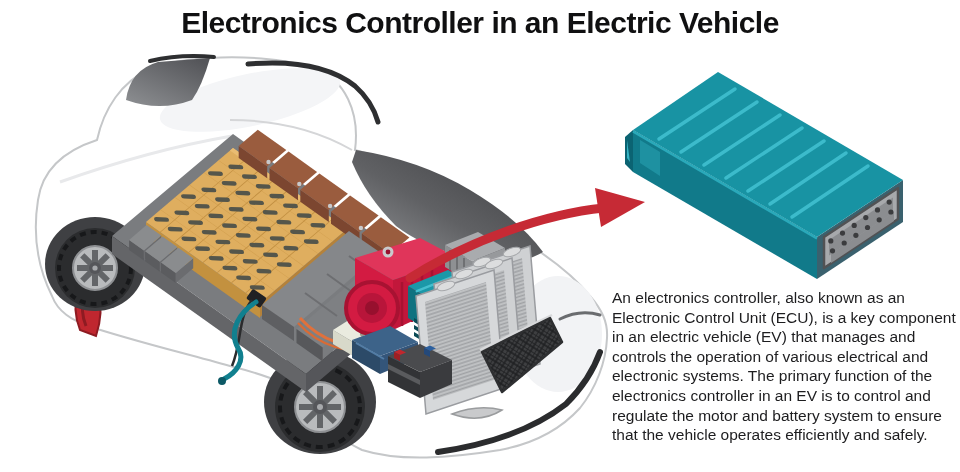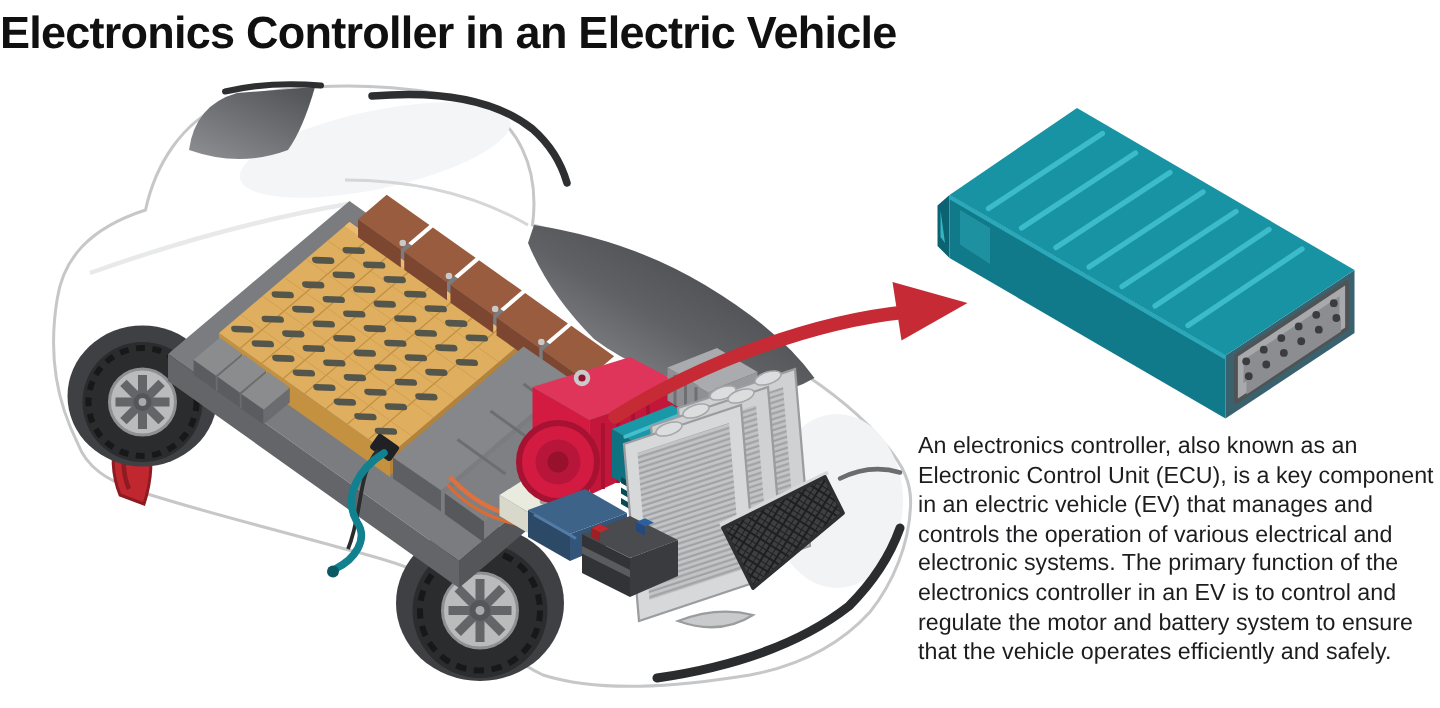--- a/index.html
+++ b/index.html
@@ -1,18 +1,18 @@
 <!DOCTYPE html>
 <html><head>
 <meta charset="utf-8">
 <style>
   html,body{margin:0;padding:0;background:#ffffff;}
   .canvas{position:relative;width:960px;height:472px;background:#ffffff;overflow:hidden;
           font-family:"Liberation Sans",sans-serif;}
-  .title{position:absolute;top:6px;left:0;width:960px;margin:0;text-align:left;
+  .title{position:absolute;top:6px;left:0;width:960px;margin:0;text-align:center;
          font-size:30px;font-weight:bold;letter-spacing:-0.5px;color:#101011;}
   .description{position:absolute;left:612px;top:288px;width:352px;
                font-size:15.5px;line-height:19.6px;color:#1d1d1f;white-space:pre-line;}
   svg{position:absolute;left:0;top:0;}
 </style>
 </head>
 <body>
 
 <div class="canvas">
 

